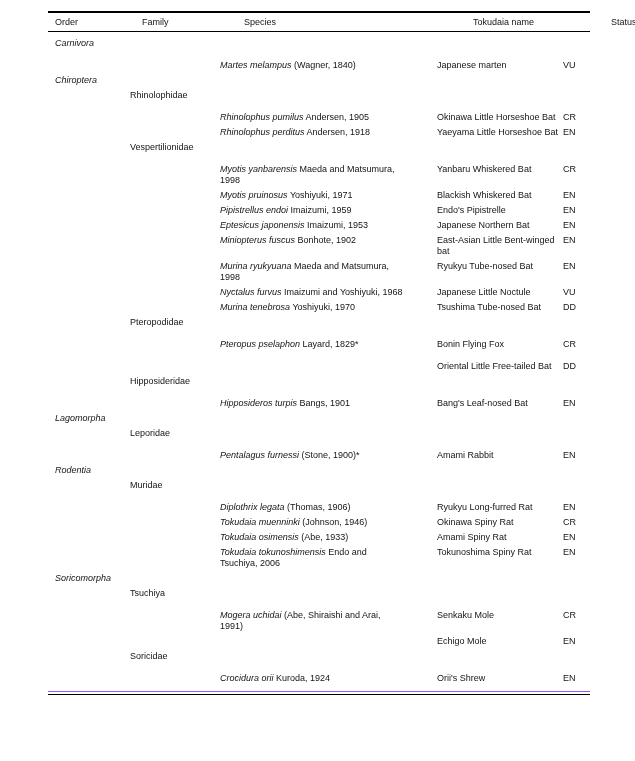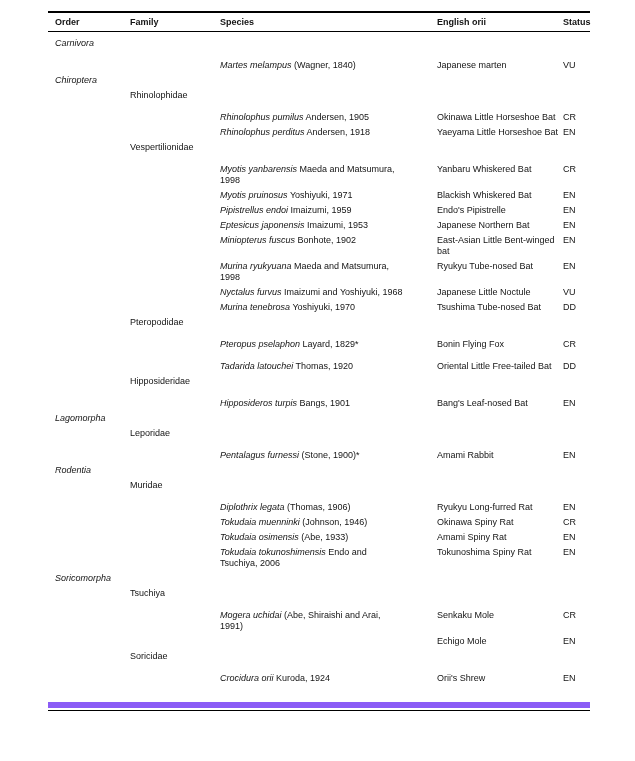--- a/index.html
+++ b/index.html
@@ -16,25 +16,26 @@
     position: absolute;
     left: 48px; top: 11px;
     width: 542px;
   }
   .thead {
     display: grid;
     grid-template-columns: 80px 92px 217px 124px 29px;
     border-top: 2px solid #000;
     border-bottom: 1px solid #000;
     padding: 4px 0 4px 0;
-    font-weight: bold;
+    font-weight: normal;
+    gap: 12px;
   }
   .tbody {
-    padding: 4px 0 16px 0;
-    border-bottom: 6px solid #8b5cf6;
+    padding: 4px 0 5px 0;
+    border-bottom: 1px solid #8b5cf6;
   }
   .rule-bottom {
     border-top: 1px solid #000;
     margin-top: 2px;
     height: 0;
   }
   .row {
     display: grid;
     grid-template-columns: 80px 92px 217px 124px 29px;
     padding: 2px 0 2px 0;
@@ -54,21 +55,21 @@
 </head>
 <body>
 
 <div class="page">
   <div class="table-wrap">
 
     <div class="thead">
       <div class="cell c1">Order</div>
       <div class="cell c2">Family</div>
       <div class="cell c3">Species</div>
-      <div class="cell c4">English orii</div>
+      <div class="cell c4">Tokudaia name</div>
       <div class="cell c5">Status</div>
     </div>
 
     <div class="tbody">
         <div class="row row-order">
           <div class="cell c1 order-name">Carnivora</div>
         </div>
         <div class="row row-species group-start">
           <div class="cell c3 species-cell"><span class="sci-name">Martes melampus</span> <span class="authority">(Wagner, 1840)</span></div>
           <div class="cell c4 english-name">Japanese marten</div>
@@ -135,21 +136,20 @@
         </div>
         <div class="row row-family">
           <div class="cell c2 family-name">Pteropodidae</div>
         </div>
         <div class="row row-species group-start">
           <div class="cell c3 species-cell"><span class="sci-name">Pteropus pselaphon</span> <span class="authority">Layard, 1829*</span></div>
           <div class="cell c4 english-name">Bonin Flying Fox</div>
           <div class="cell c5 status-code">CR</div>
         </div>
         <div class="row row-species group-start">
-          <div class="cell c3 species-cell"><span class="sci-name">Tadarida latouchei</span> <span class="authority">Thomas, 1920</span></div>
           <div class="cell c4 english-name">Oriental Little Free-tailed Bat</div>
           <div class="cell c5 status-code">DD</div>
         </div>
         <div class="row row-family">
           <div class="cell c2 family-name">Hipposideridae</div>
         </div>
         <div class="row row-species group-start">
           <div class="cell c3 species-cell"><span class="sci-name">Hipposideros turpis</span> <span class="authority">Bangs, 1901</span></div>
           <div class="cell c4 english-name">Bang's Leaf-nosed Bat</div>
           <div class="cell c5 status-code">EN</div>

